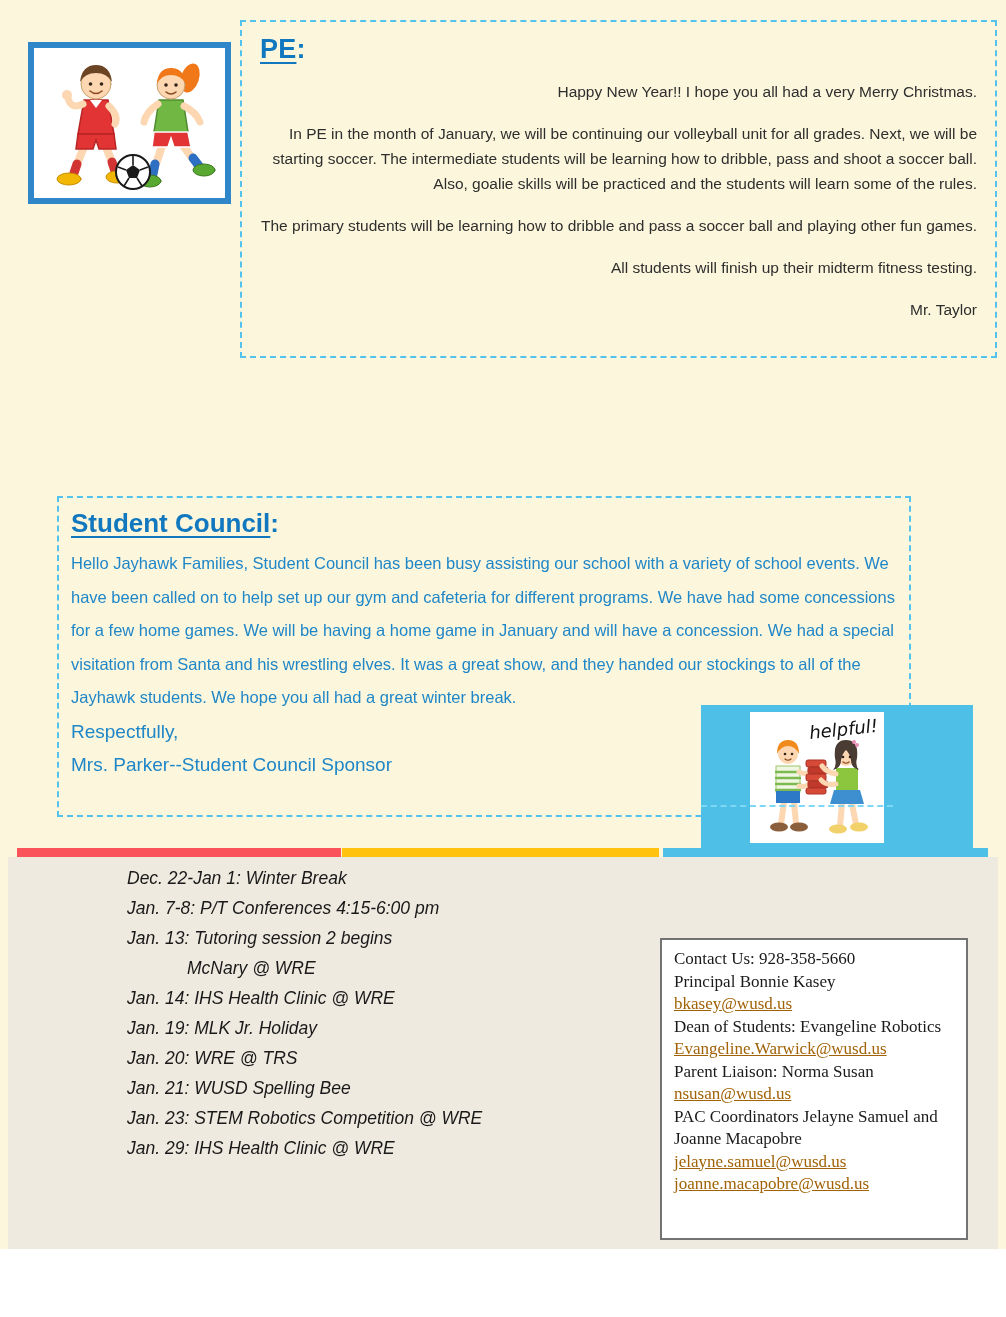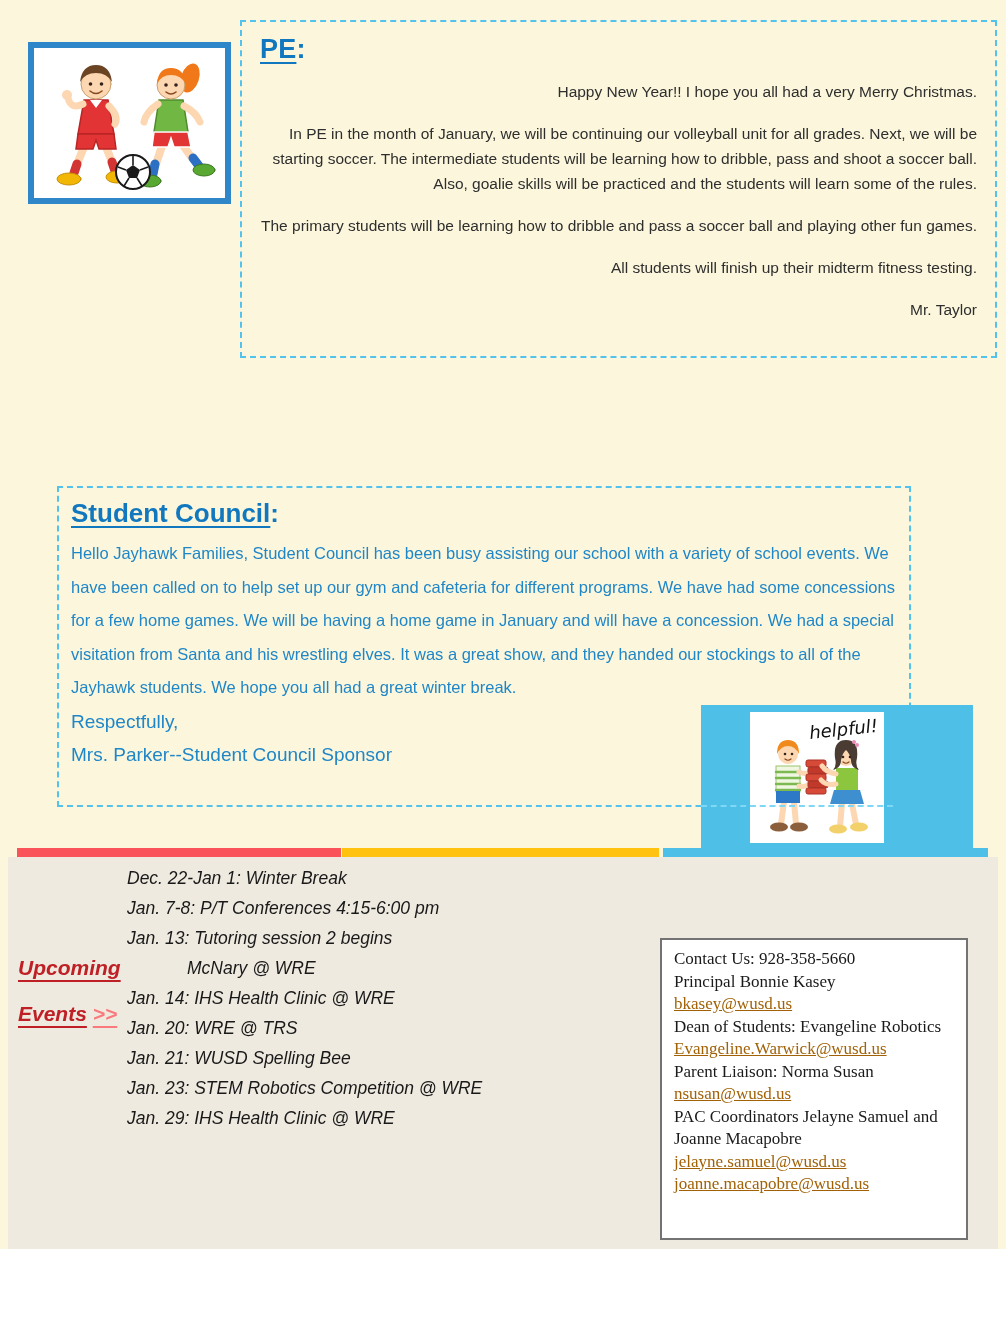--- a/index.html
+++ b/index.html
@@ -12,21 +12,21 @@
   .section-heading{margin:0 0 14px 0;font-size:27px;font-weight:600;color:#1178BF;letter-spacing:0.2px;}
   .u{text-decoration:underline;text-underline-offset:4px;}
   .pe-p{margin:0 0 17px 0;font-size:15.5px;line-height:25px;color:#2E2E2E;text-align:right;}
 
   
   .soccer{position:absolute;left:28px;top:42px;width:203px;height:162px;margin:0;
     background:#ffffff;border:6px solid #2F86C9;box-sizing:border-box;}
   .soccer svg{display:block;width:100%;height:100%;}
 
   
-  .sc-box{position:absolute;left:57px;top:486px;width:854px;height:321px;
+  .sc-box{position:absolute;left:57px;top:496px;width:854px;height:321px;
     border:2px dashed #53C3EE;box-sizing:border-box;padding:10px 12px;z-index:1;}
   .sc-heading{margin:0 0 8px 0;font-size:26px;font-weight:600;color:#1178BF;}
   .sc-body{margin:0;font-size:16.5px;line-height:33.5px;color:#1F86C8;}
   .sc-line{margin:0;font-size:19px;line-height:33.5px;color:#1F86C8;}
 
   
   .helpful-box{position:absolute;left:701px;top:705px;width:272px;height:143px;background:#4EC0E8;z-index:3;}
   .helpful-img{position:absolute;left:49px;top:7px;width:134px;height:131px;margin:0;background:#ffffff;z-index:4;}
   .helpful-img svg{display:block;width:100%;height:100%;}
   .dash-overlay{position:absolute;left:0;top:100px;width:192px;height:0;
@@ -194,37 +194,34 @@
     </figure>
     <div class="dash-overlay"></div>
   </div>
 
   <div class="bar red t1"></div>
   <div class="bar yellow t2"></div>
   <div class="bar blue t3"></div>
 
   <div class="events-bg"></div>
 
-  <div class="events-label">
-    <div class="el-line"><span class="el-main">Upcoming</span></div>
-    <div class="el-line"><span class="el-main">Events</span> <span class="el-arrows">&gt;&gt;</span></div>
-  </div>
 
   <div class="events-list">
 
       <div class="event-item">Dec. 22-Jan 1: Winter Break</div>
 
       <div class="event-item">Jan. 7-8: P/T Conferences 4:15-6:00 pm</div>
 
       <div class="event-item">Jan. 13: Tutoring session 2 begins</div>
 
       <div class="event-item indent">McNary @ WRE</div>
 
       <div class="event-item">Jan. 14: IHS Health Clinic @ WRE</div>
 
+      <div class="event-item">Jan. 19: MLK Jr. Holiday</div>
 
       <div class="event-item">Jan. 20: WRE @ TRS</div>
 
       <div class="event-item">Jan. 21: WUSD Spelling Bee</div>
 
       <div class="event-item">Jan. 23: STEM Robotics Competition @ WRE</div>
 
       <div class="event-item">Jan. 29: IHS Health Clinic @ WRE</div>
     </div>
 

